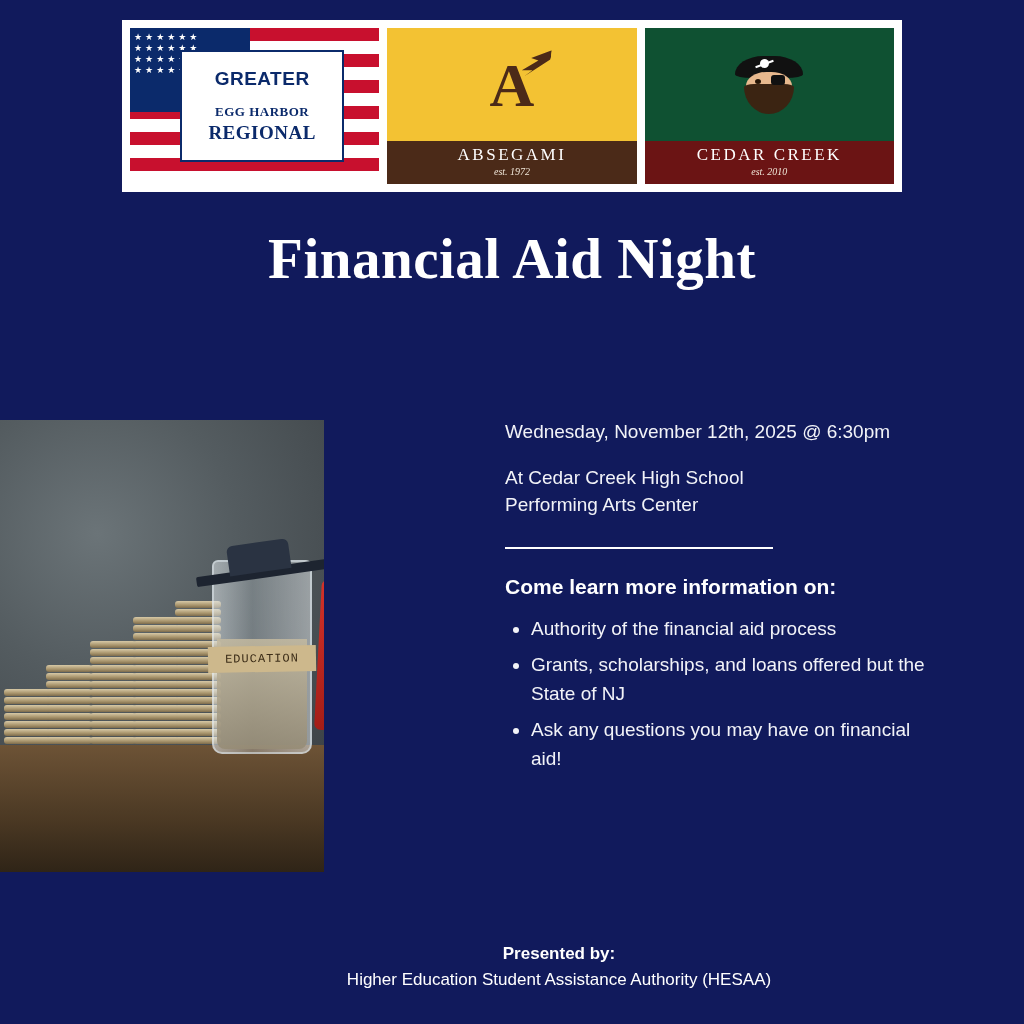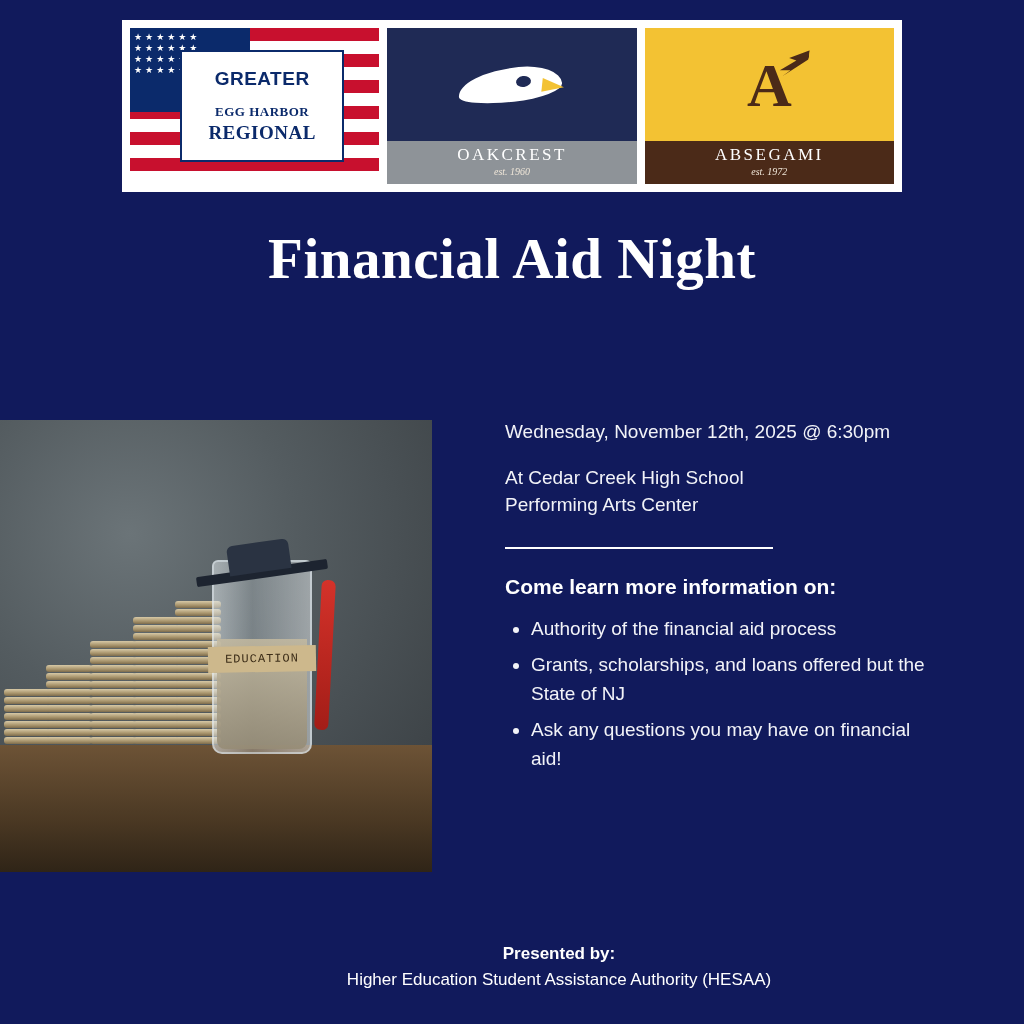--- a/index.html
+++ b/index.html
@@ -273,21 +273,21 @@
     line-height: 1.08;
     letter-spacing: 0.5px;
     color: #ffffff;
   }
 
   
   .photo {
     position: absolute;
     left: 0;
     top: 420px;
-    width: 432px;
+    width: 324px;
     height: 452px;
     overflow: hidden;
     background: linear-gradient(160deg, #5d6569 0%, #4a5154 45%, #3b4143 100%);
   }
   .photo .wall {
     position: absolute;
     left: 0; top: 0;
     width: 100%; height: 72%;
     background: radial-gradient(circle at 30% 35%, #6b7478 0%, #545c60 45%, #3e4448 100%);
   }
@@ -441,44 +441,48 @@
     <div class="flag-stripes"></div>
     <div class="flag-canton"></div>
     <div class="flag-stars">★★★★★★<br>★★★★★★<br>★★★★★★<br>★★★★★★</div>
     <div class="flag-box">
       <span class="l1">GREATER</span>
       <span class="l2">EGG HARBOR</span>
       <span class="l3">REGIONAL</span>
     </div>
   </div>
 
-  <div class="logo-cell school-cell oakcrest">
-    <div class="school-mark">
-      <div class="falcon">
-        <div class="body"></div>
-        <div class="eye"></div>
-        <div class="beak"></div>
-      </div>
-    </div>
-    <div class="school-name">
-      <span class="nm">OAKCREST</span>
-      <span class="est">est. 1960</span>
-    </div>
-  </div>
 
   <div class="logo-cell school-cell absegami">
     <div class="school-mark">
       <div class="abse-a">A<span class="feather"></span></div>
     </div>
     <div class="school-name">
       <span class="nm">ABSEGAMI</span>
       <span class="est">est. 1972</span>
     </div>
   </div>
 
+  <div class="logo-cell school-cell cedarcreek">
+    <div class="school-mark">
+      <div class="pirate">
+        <div class="hat"></div>
+        <div class="skull"></div>
+        <div class="face"></div>
+        <div class="beard"></div>
+        <div class="eye-l"></div>
+        <div class="eye-r"></div>
+        <div class="patch"></div>
+      </div>
+    </div>
+    <div class="school-name">
+      <span class="nm">CEDAR CREEK</span>
+      <span class="est">est. 2010</span>
+    </div>
+  </div>
 
 </div>
 
 <div class="title-block">
   <div class="title-line">Financial Aid Night</div>
 </div>
 
 <div class="photo">
   <div class="wall"></div>
   <div class="table"></div>

